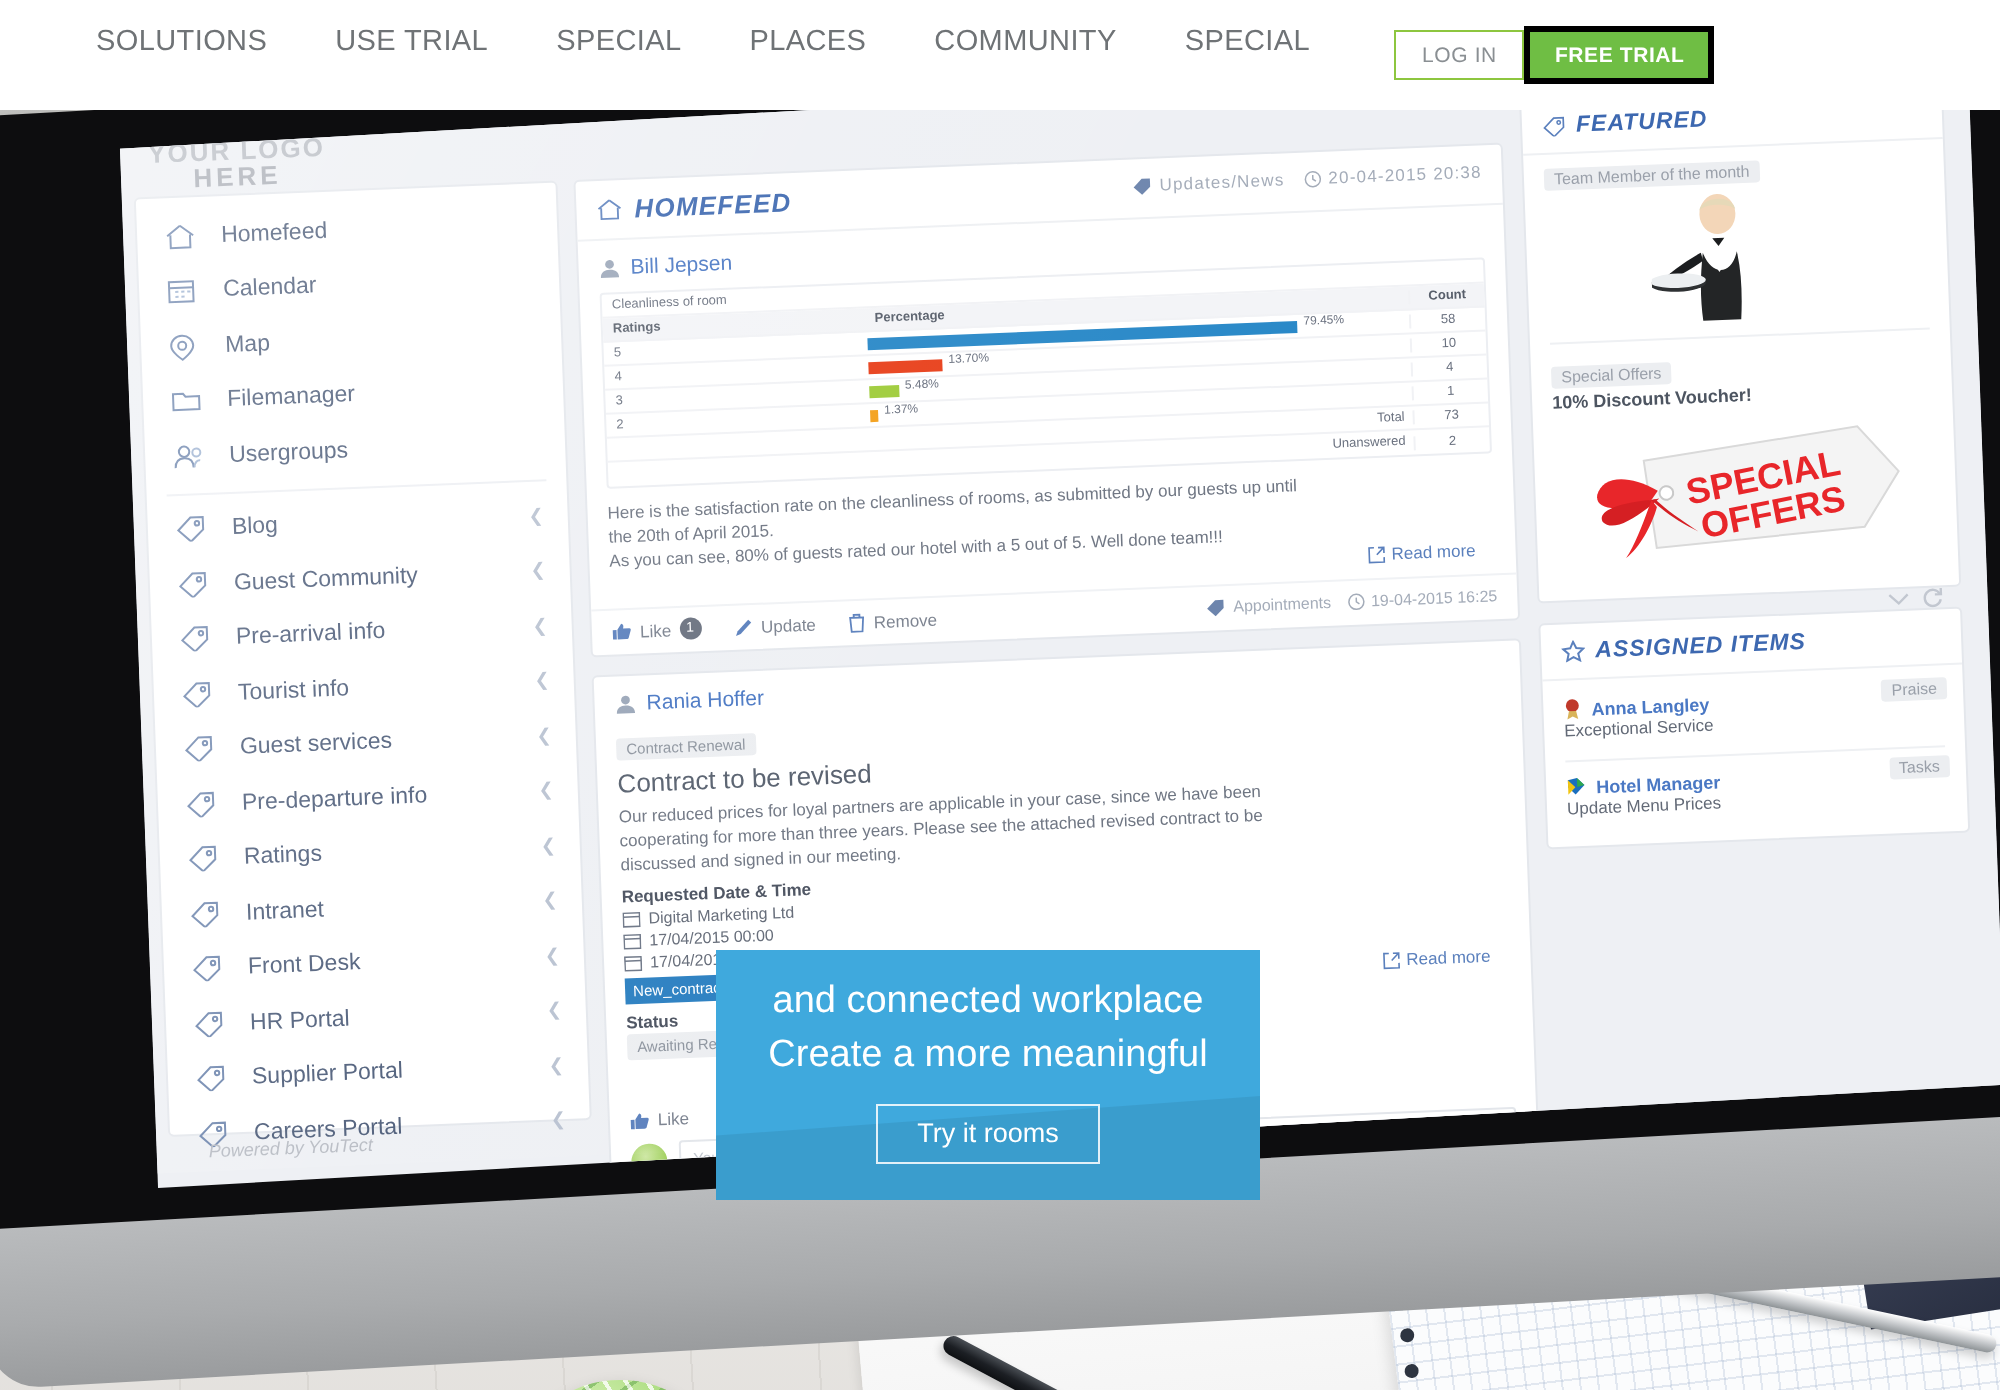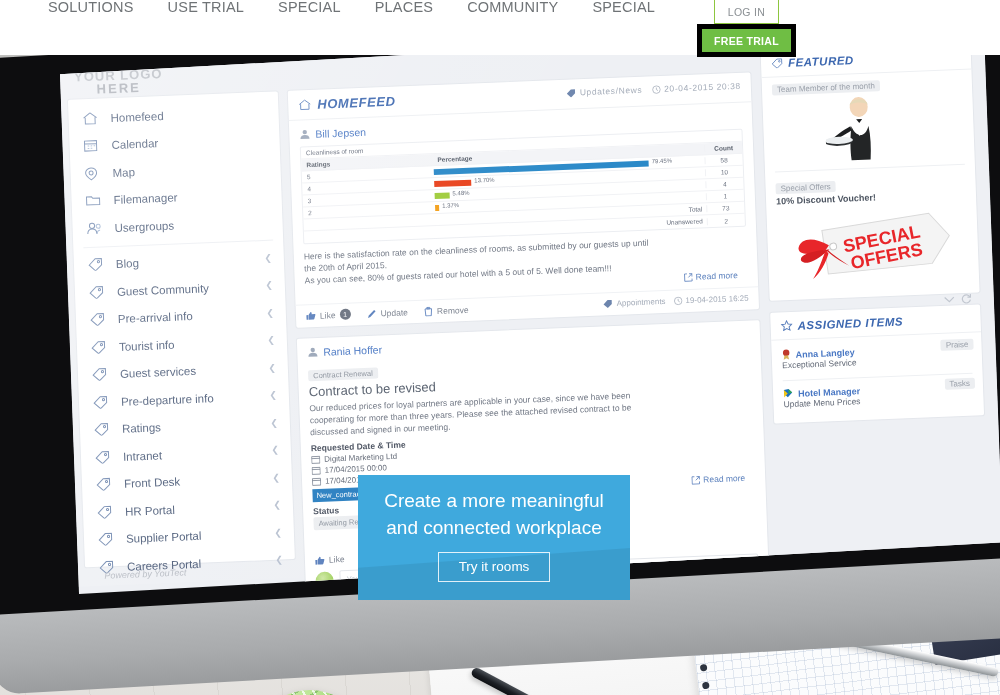--- a/index.html
+++ b/index.html
@@ -26,27 +26,27 @@
   .logo-sub {
     font-size: 9.5px; letter-spacing: 3.2px; color: #9b9b9b;
     margin-top: 2px; margin-left: 2px;
   }
 
   .nav { display: flex; margin-left: 48px; gap: 12px; }
   .nav-item {
     font-size: 14.5px; color: #6f7376; letter-spacing: 0.2px;
     margin-right: 22px; cursor: pointer; white-space: nowrap;
   }
-  .nav-buttons { display: flex; align-items: center; margin-left: 8px; flex-direction: column; }
+  .nav-buttons { display: flex; align-items: center; margin-left: 8px; }
   .btn-login {
     font-size: 10.5px; color: #8a8f93; border: 1px solid #8dc63f;
     padding: 6px 13px 5px; background: #fff; cursor: pointer; letter-spacing: 0.3px;
   }
   .btn-trial {
-    font-size: 10.5px; color: #ffffff; background: #6fbe44; border: 5px solid #000000;
+    font-size: 10.5px; color: #ffffff; background: #6fbe44; border: 3px solid #000000;
     padding: 6px 12px 5px; cursor: pointer; letter-spacing: 0.3px; font-weight: bold;
   }
 
   
   .hero {
     position: absolute; left: 0; top: 50px; width: 1000px; height: 645px;
     overflow: hidden;
   }
   
   .wall {
@@ -908,17 +908,17 @@
             </div>
           </div>
         </div>
 
         <div class="glare"></div>
       </div>
     </div>
   </div>
 
   <div class="cta">
+    <div class="cta-line">and connected workplace</div>
     <div class="cta-line">Create a more meaningful</div>
-    <div class="cta-line">and connected workplace</div>
     <div class="cta-btn">Try it rooms</div>
   </div>
 </div>
 
 </body></html>

